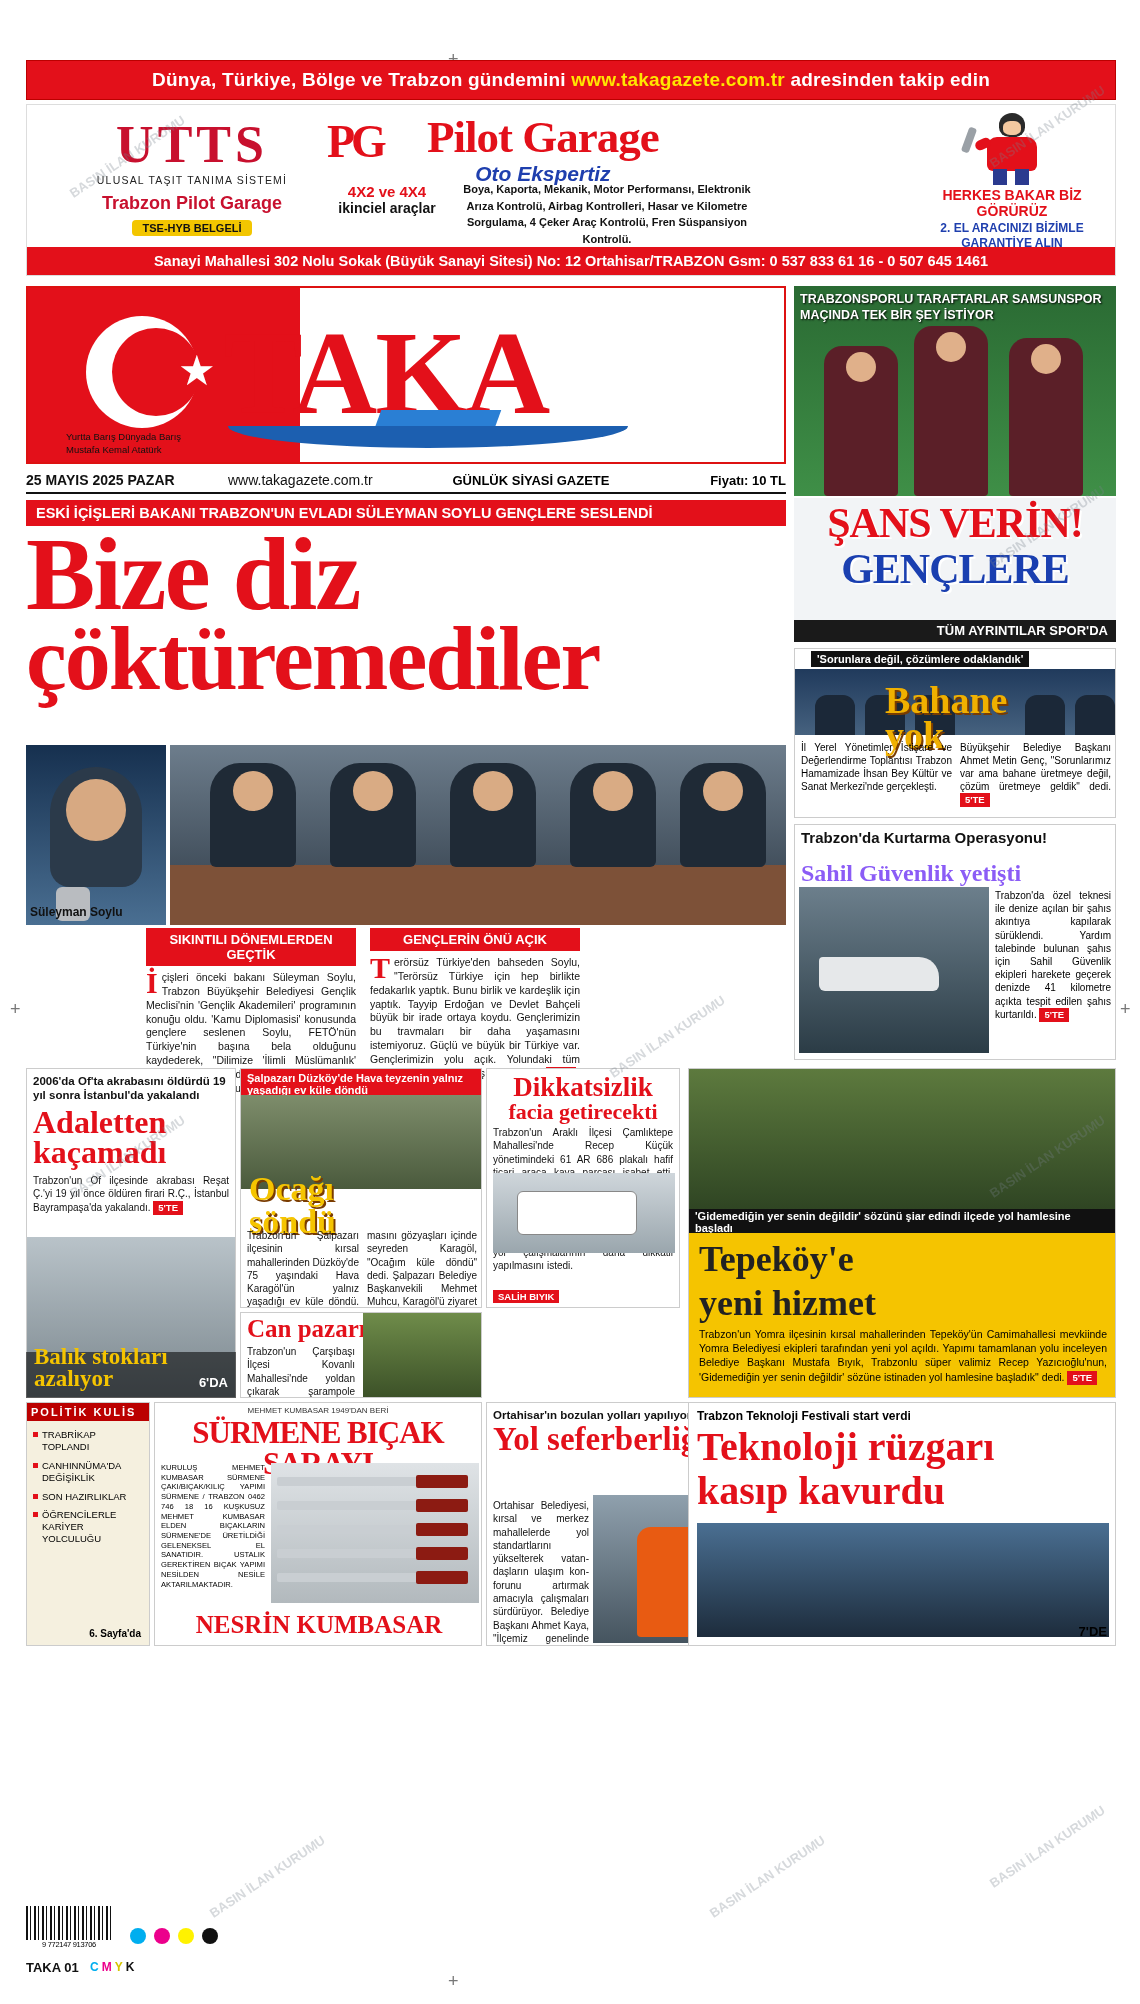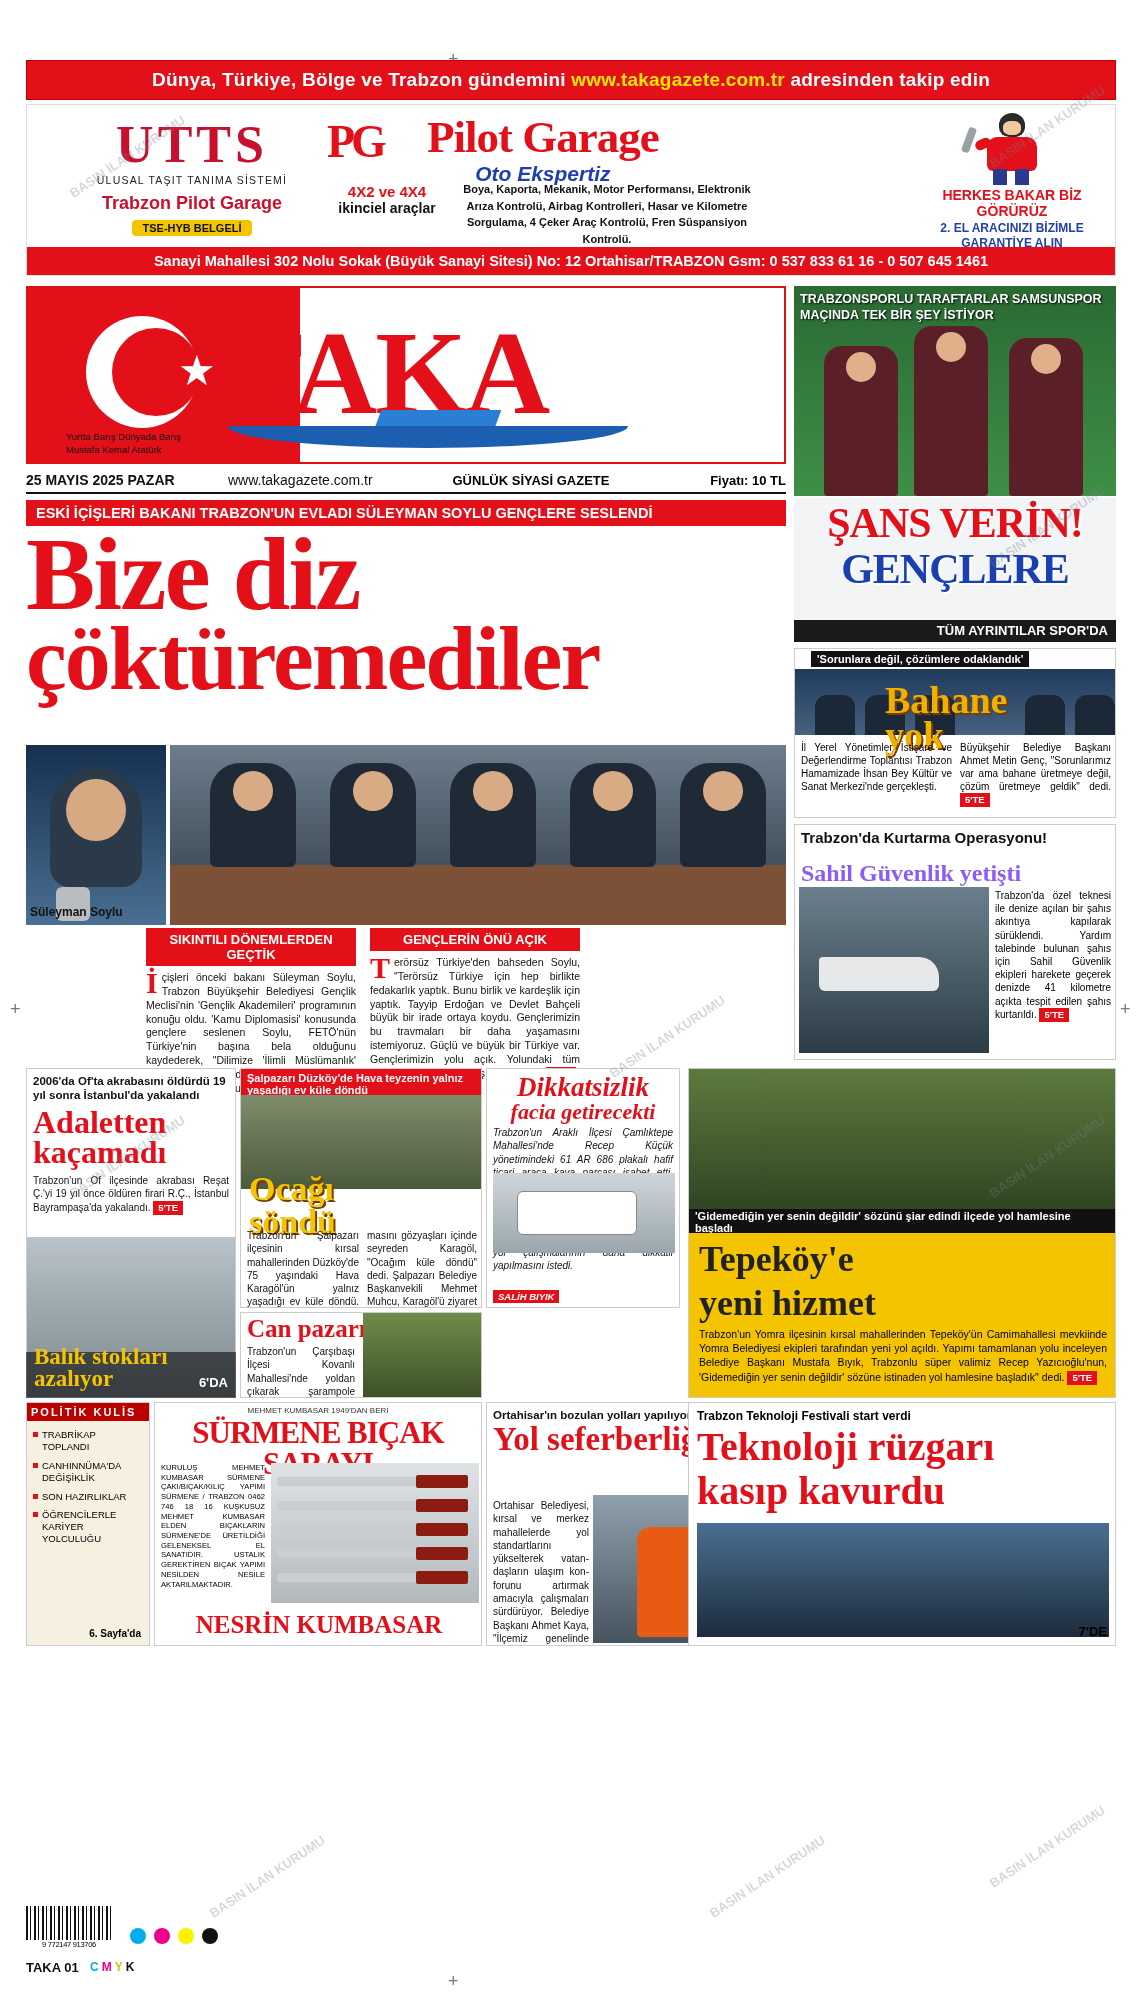--- a/index.html
+++ b/index.html
@@ -140,21 +140,21 @@
   .card { position:absolute; background:#fff; border:1px solid #ccc; overflow:hidden;}
   .kick-red { background:#e3101a; color:#fff; font-size:11px; font-weight:bold; padding:3px 6px;}
   .kick-dark { color:#111; font-size:11.5px; font-weight:bold; line-height:1.25;}
   .serif-red { font-family:"Liberation Serif",serif; color:#e3101a; font-weight:bold; line-height:.96;}
   .body-s { font-size:10px; line-height:1.33; text-align:justify; color:#111;}
 
   .adalet { left:26px; top:1068px; width:210px; height:330px; }
   .adalet .ph { position:absolute; left:0; bottom:0; width:210px; height:160px; background:linear-gradient(#b9c3c9,#7b878e);}
   .ocagi { left:240px; top:1068px; width:242px; height:240px;}
   .ocagi .ph { position:absolute; left:0; top:26px; width:242px; height:94px; background:linear-gradient(#7e8d6b,#4a5a3c);}
-  .dikkat { left:486px; top:1068px; width:194px; height:240px;font-style:italic;}
+  .dikkat { left:486px; top:1068px; width:194px; height:240px;}
   .dikkat .ph { position:absolute; left:6px; top:104px; width:182px; height:80px; background:linear-gradient(#cfd6db,#9aa6ad);}
   .dikkat .van { position:absolute; left:30px; top:122px; width:120px;height:44px;background:#fff;border:1px solid #888;border-radius:6px;}
   .tepe { left:688px; top:1068px; width:428px; height:330px;}
   .tepe .ph { position:absolute; left:0; top:0; width:428px; height:140px; background:linear-gradient(#5d7a3e,#2f4523);}
   .tepe .cap { position:absolute; left:0; top:140px; width:428px; background:#111; color:#fff; font-size:11px; font-weight:bold; padding:1px 6px;}
   .tepe .yellow { position:absolute; left:0; top:164px; width:428px; height:166px; background:#f5c400;}
   .tepe .yellow .h { font-family:"Liberation Serif",serif; font-size:36px; font-weight:bold; color:#222; line-height:1; padding:8px 10px 0 10px;}
   .tepe .yellow .b { font-size:10.5px; line-height:1.35; padding:6px 10px; text-align:justify;}
 
   .balik { left:26px; top:1290px; width:210px; height:108px; }

